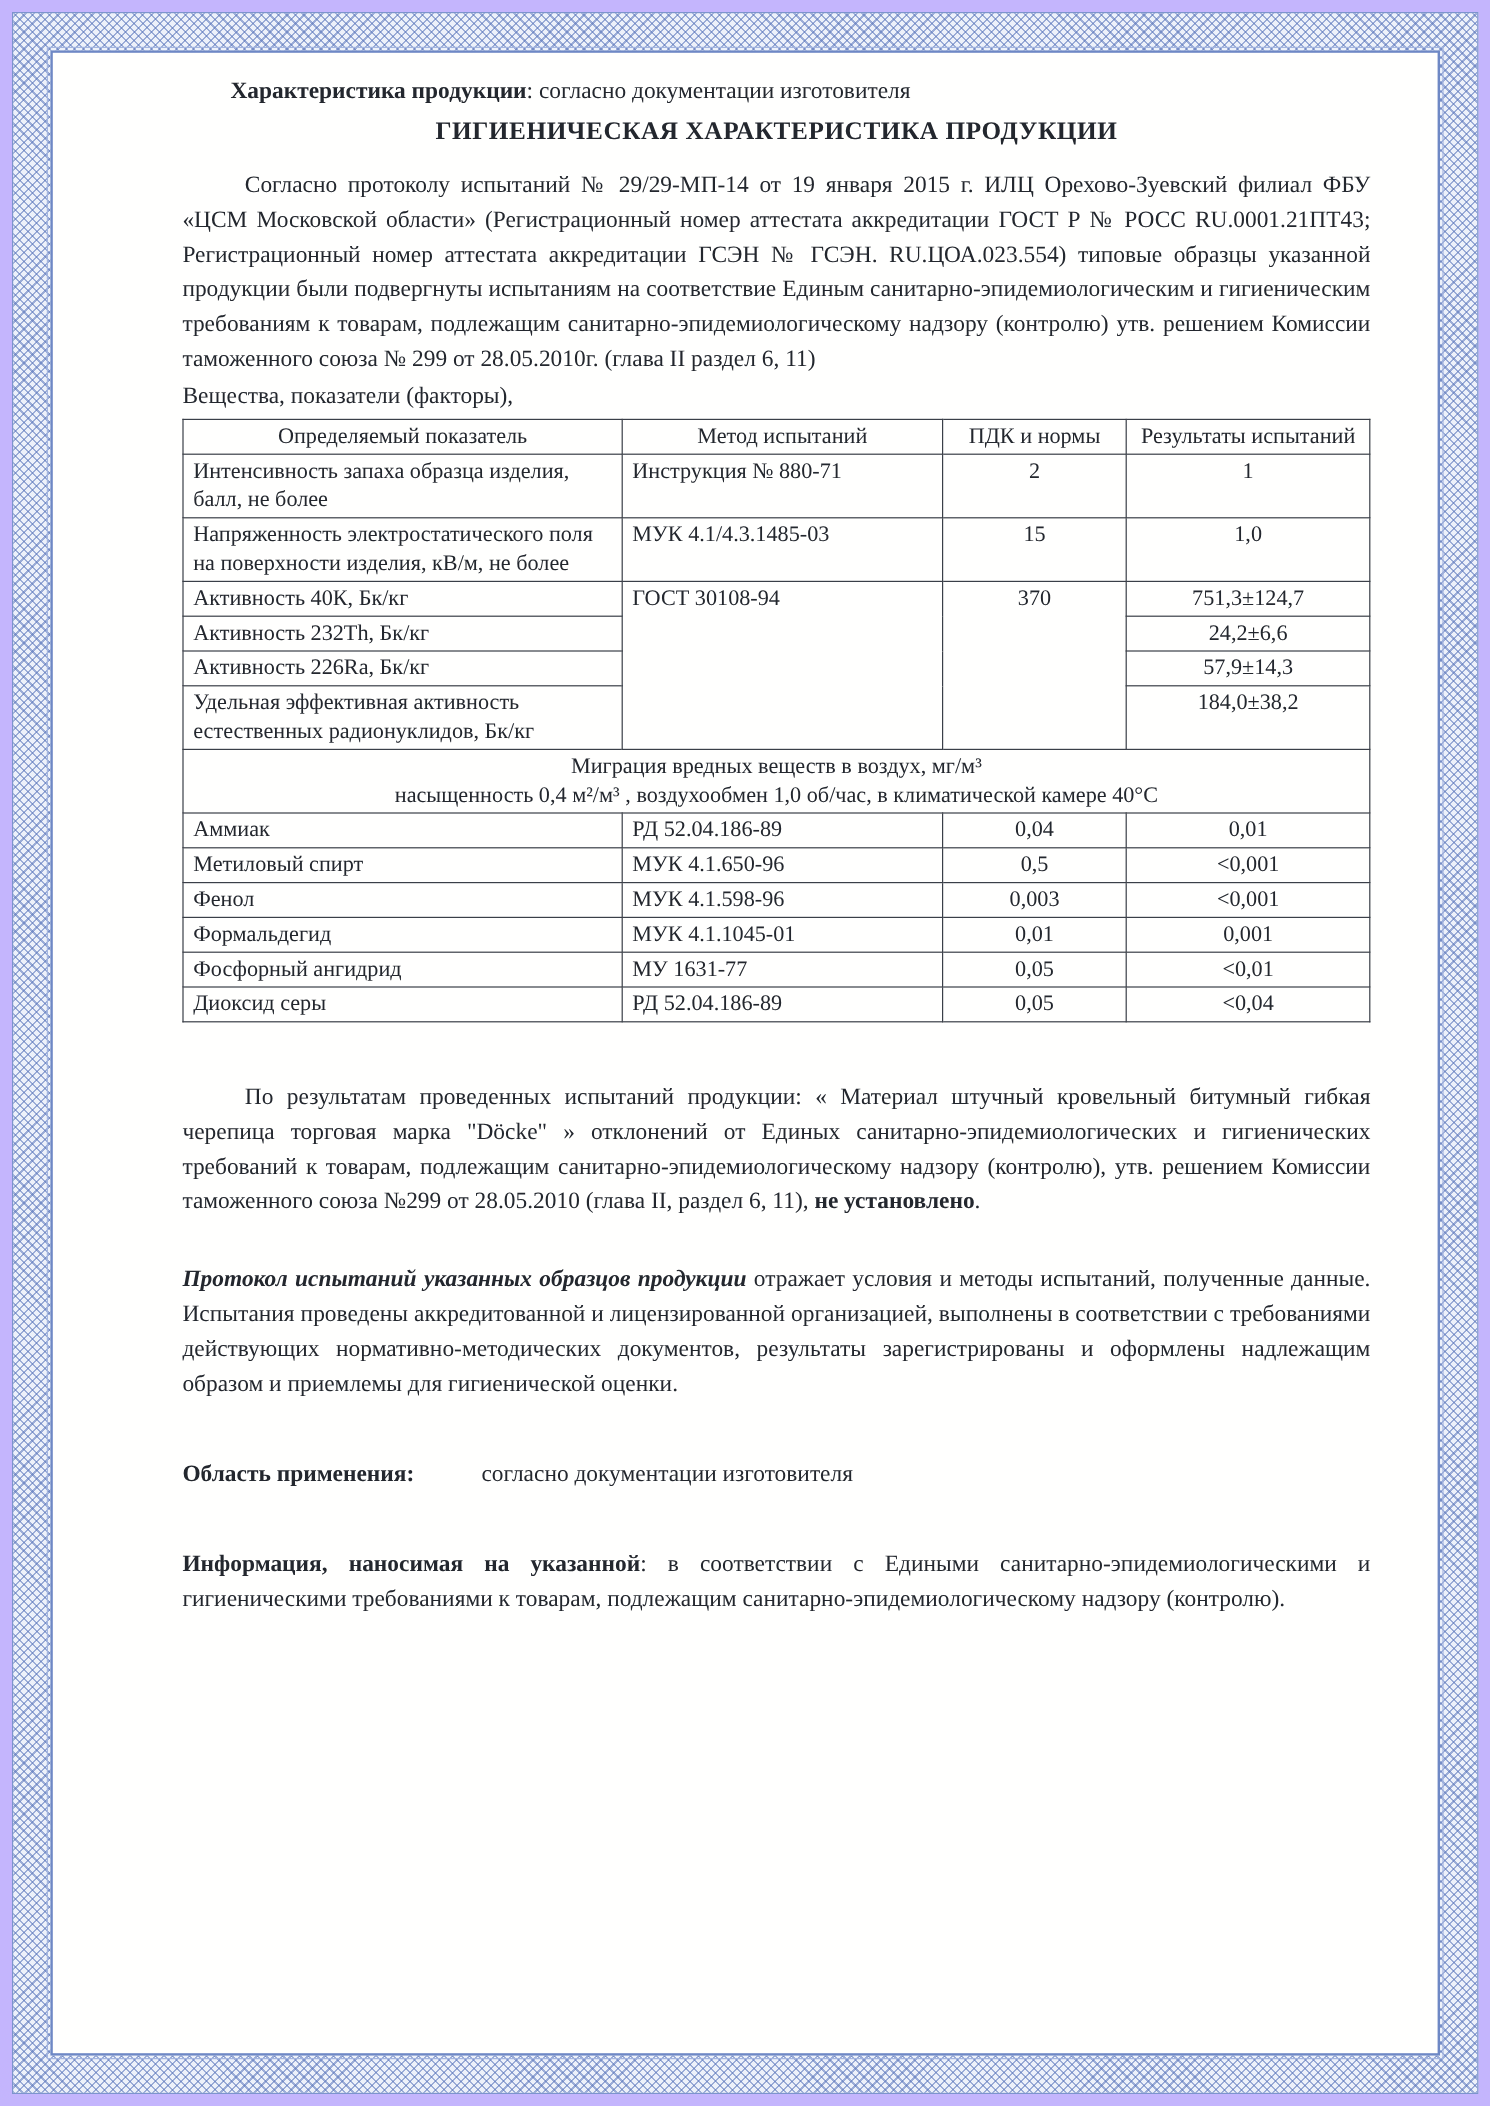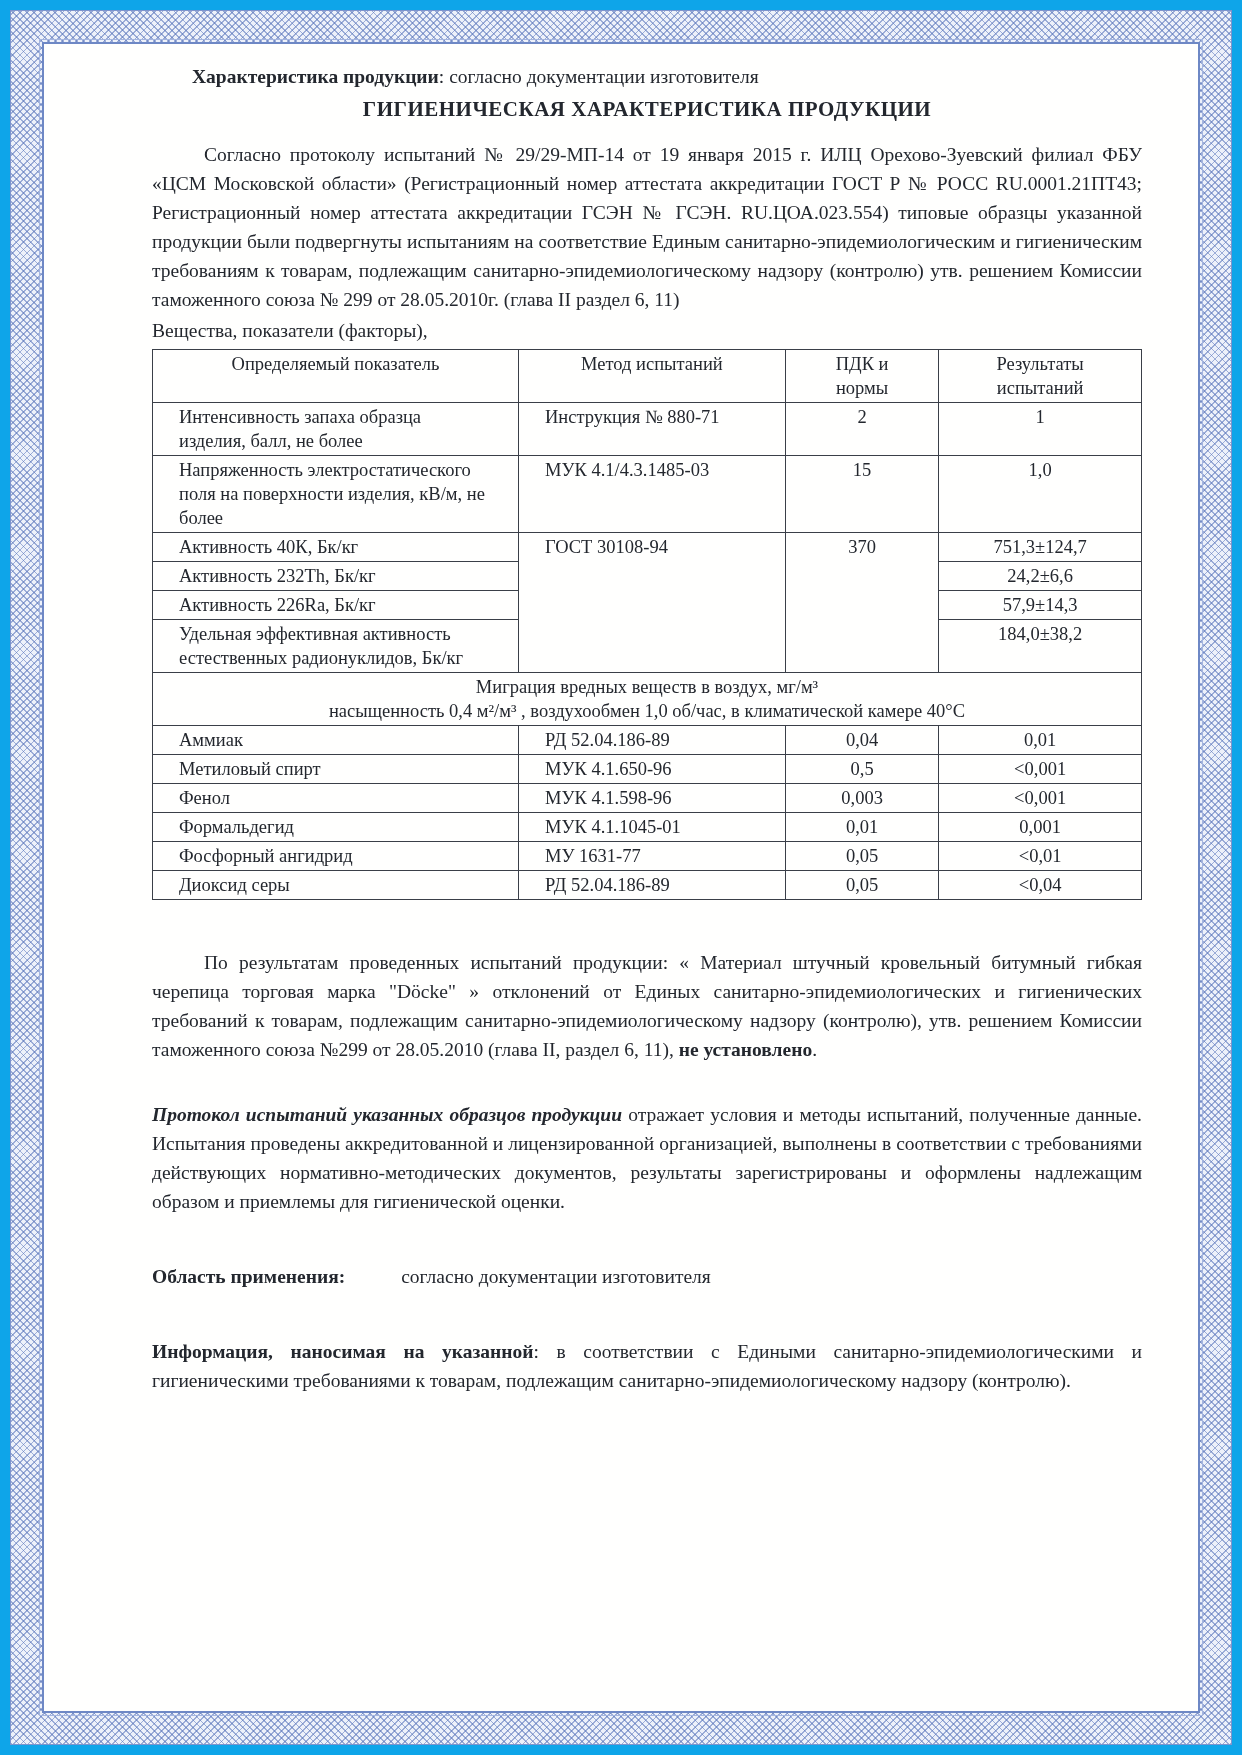--- a/index.html
+++ b/index.html
@@ -1,20 +1,20 @@
 <!DOCTYPE html>
 <html><head>
 <meta charset="utf-8">
 <style>
   html,body{margin:0;padding:0;background:#e9e9e7;}
   .page{
     position:relative;
     width:1242px;height:1755px;
     margin:0 auto;
-    background:#0ea5e9;
+    background:#c4b5fd;
     font-family:"Liberation Serif","DejaVu Serif",serif;
     color:#23272e;
     overflow:hidden;
   }
   
   .band{
     position:absolute;inset:10px;
     background:
       repeating-linear-gradient(45deg, rgba(88,116,186,.55) 0 1.3px, transparent 1.3px 5px),
       repeating-linear-gradient(-45deg, rgba(88,116,186,.55) 0 1.3px, transparent 1.3px 5px),
@@ -48,21 +48,21 @@
   .para.indent{ text-indent:52px; }
   .substances{margin-top:2px;}
   
   table.subst{
     border-collapse:collapse;width:100%;
     font-size:18.5px;line-height:24px;
     margin-top:4px;
   }
   table.subst th, table.subst td{
     border:1.6px solid #3a3f48;
-    padding:2px 26px;
+    padding:2px 8px;
     vertical-align:top;
     font-weight:normal;
   }
   table.subst th{text-align:center;}
   td.c{text-align:center;}
   col.c1{width:37%;} col.c2{width:27%;} col.c3{width:15.5%;} col.c4{width:20.5%;}
   .migr{text-align:center;}
   
   .bold{font-weight:bold;}
   .lead-bi{font-weight:bold;font-style:italic;}

